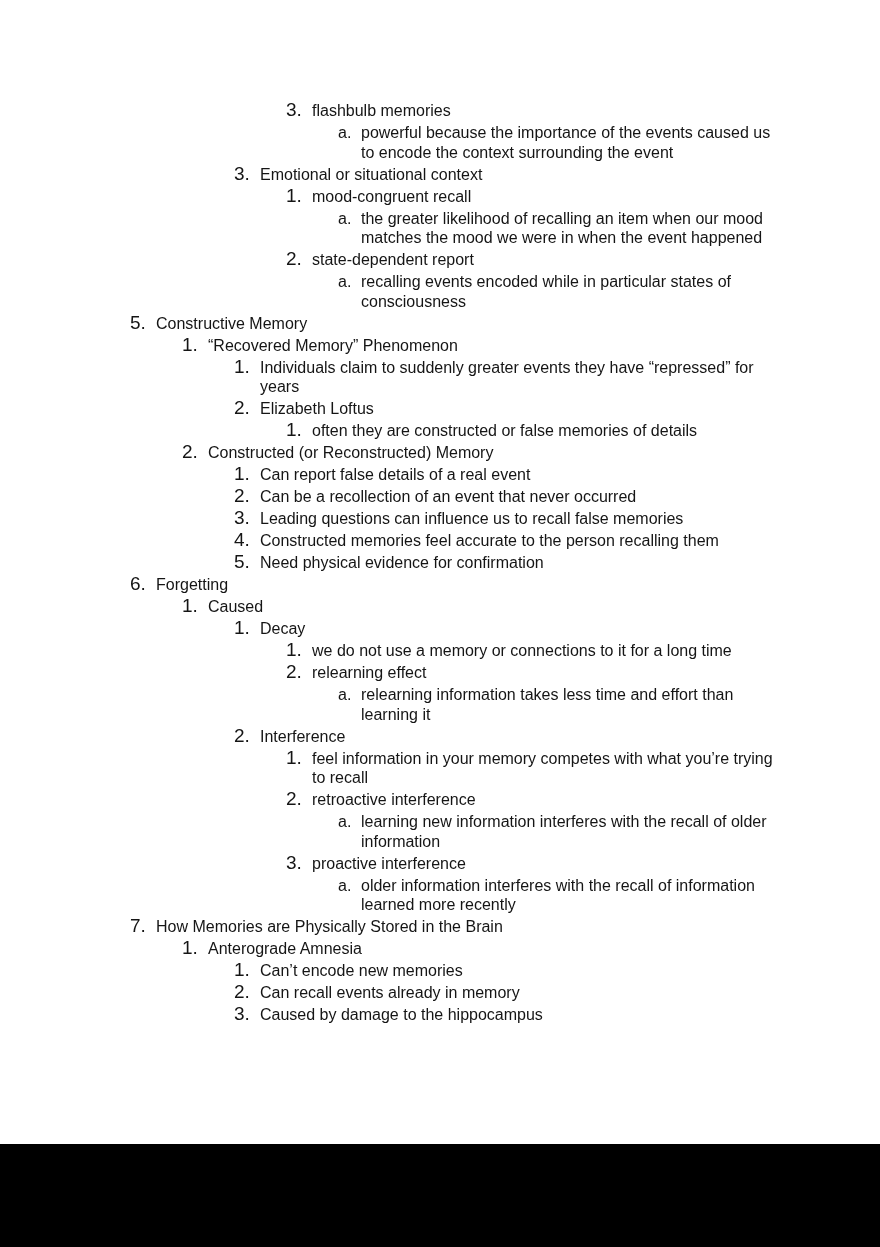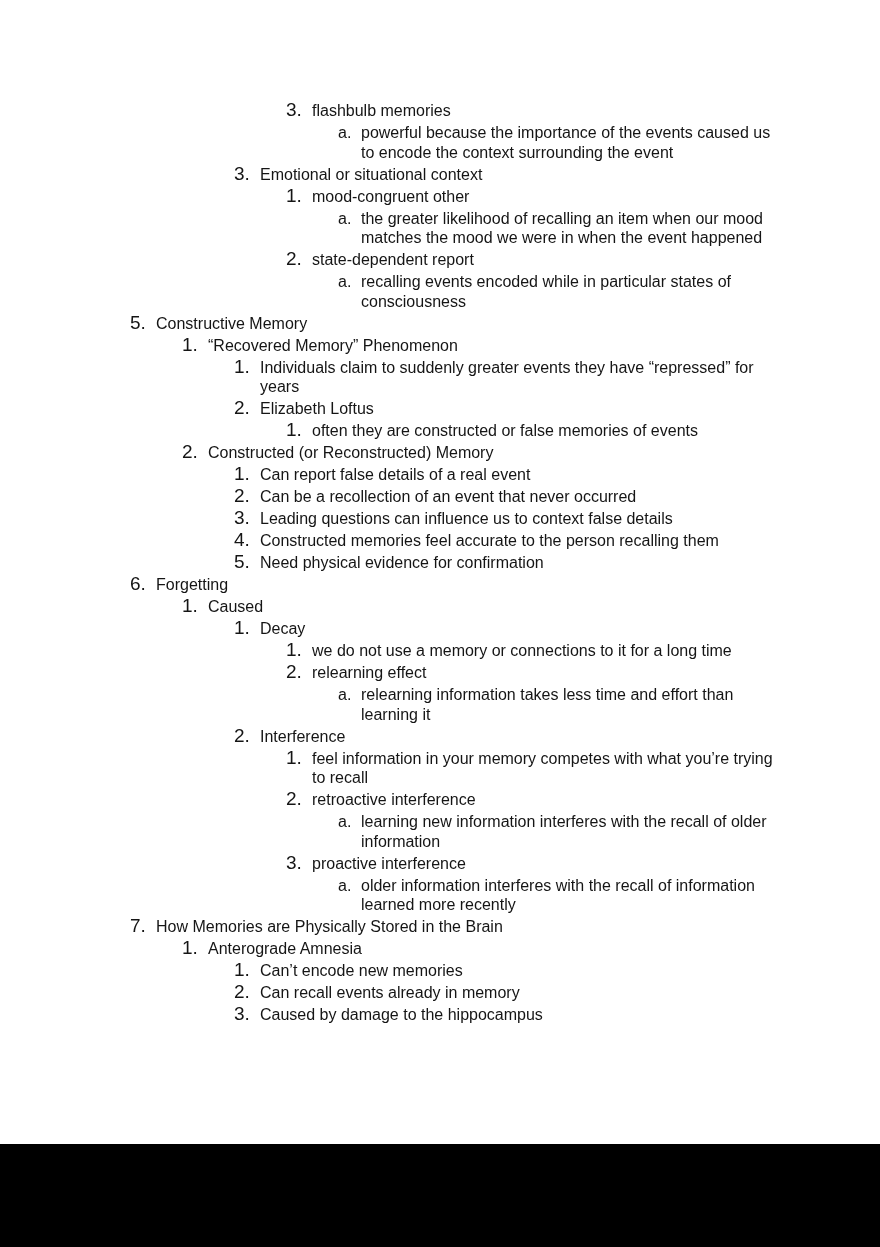--- a/index.html
+++ b/index.html
@@ -72,21 +72,21 @@
       <div class="item lv4">
         <span class="marker alpha">a.</span>
         <span class="text">powerful because the importance of the events caused us to encode the context surrounding the event</span>
       </div>
       <div class="item lv2">
         <span class="marker num">3.</span>
         <span class="text">Emotional or situational context</span>
       </div>
       <div class="item lv3">
         <span class="marker num">1.</span>
-        <span class="text">mood-congruent other</span>
+        <span class="text">mood-congruent recall</span>
       </div>
       <div class="item lv4">
         <span class="marker alpha">a.</span>
         <span class="text">the greater likelihood of recalling an item when our mood matches the mood we were in when the event happened</span>
       </div>
       <div class="item lv3">
         <span class="marker num">2.</span>
         <span class="text">state-dependent report</span>
       </div>
       <div class="item lv4">
@@ -104,37 +104,37 @@
       <div class="item lv2">
         <span class="marker num">1.</span>
         <span class="text">Individuals claim to suddenly greater events they have “repressed” for years</span>
       </div>
       <div class="item lv2">
         <span class="marker num">2.</span>
         <span class="text">Elizabeth Loftus</span>
       </div>
       <div class="item lv3">
         <span class="marker num">1.</span>
-        <span class="text">often they are constructed or false memories of events</span>
+        <span class="text">often they are constructed or false memories of details</span>
       </div>
       <div class="item lv1">
         <span class="marker num">2.</span>
         <span class="text">Constructed (or Reconstructed) Memory</span>
       </div>
       <div class="item lv2">
         <span class="marker num">1.</span>
         <span class="text">Can report false details of a real event</span>
       </div>
       <div class="item lv2">
         <span class="marker num">2.</span>
         <span class="text">Can be a recollection of an event that never occurred</span>
       </div>
       <div class="item lv2">
         <span class="marker num">3.</span>
-        <span class="text">Leading questions can influence us to context false details</span>
+        <span class="text">Leading questions can influence us to recall false memories</span>
       </div>
       <div class="item lv2">
         <span class="marker num">4.</span>
         <span class="text">Constructed memories feel accurate to the person recalling them</span>
       </div>
       <div class="item lv2">
         <span class="marker num">5.</span>
         <span class="text">Need physical evidence for confirmation</span>
       </div>
       <div class="item lv0">

